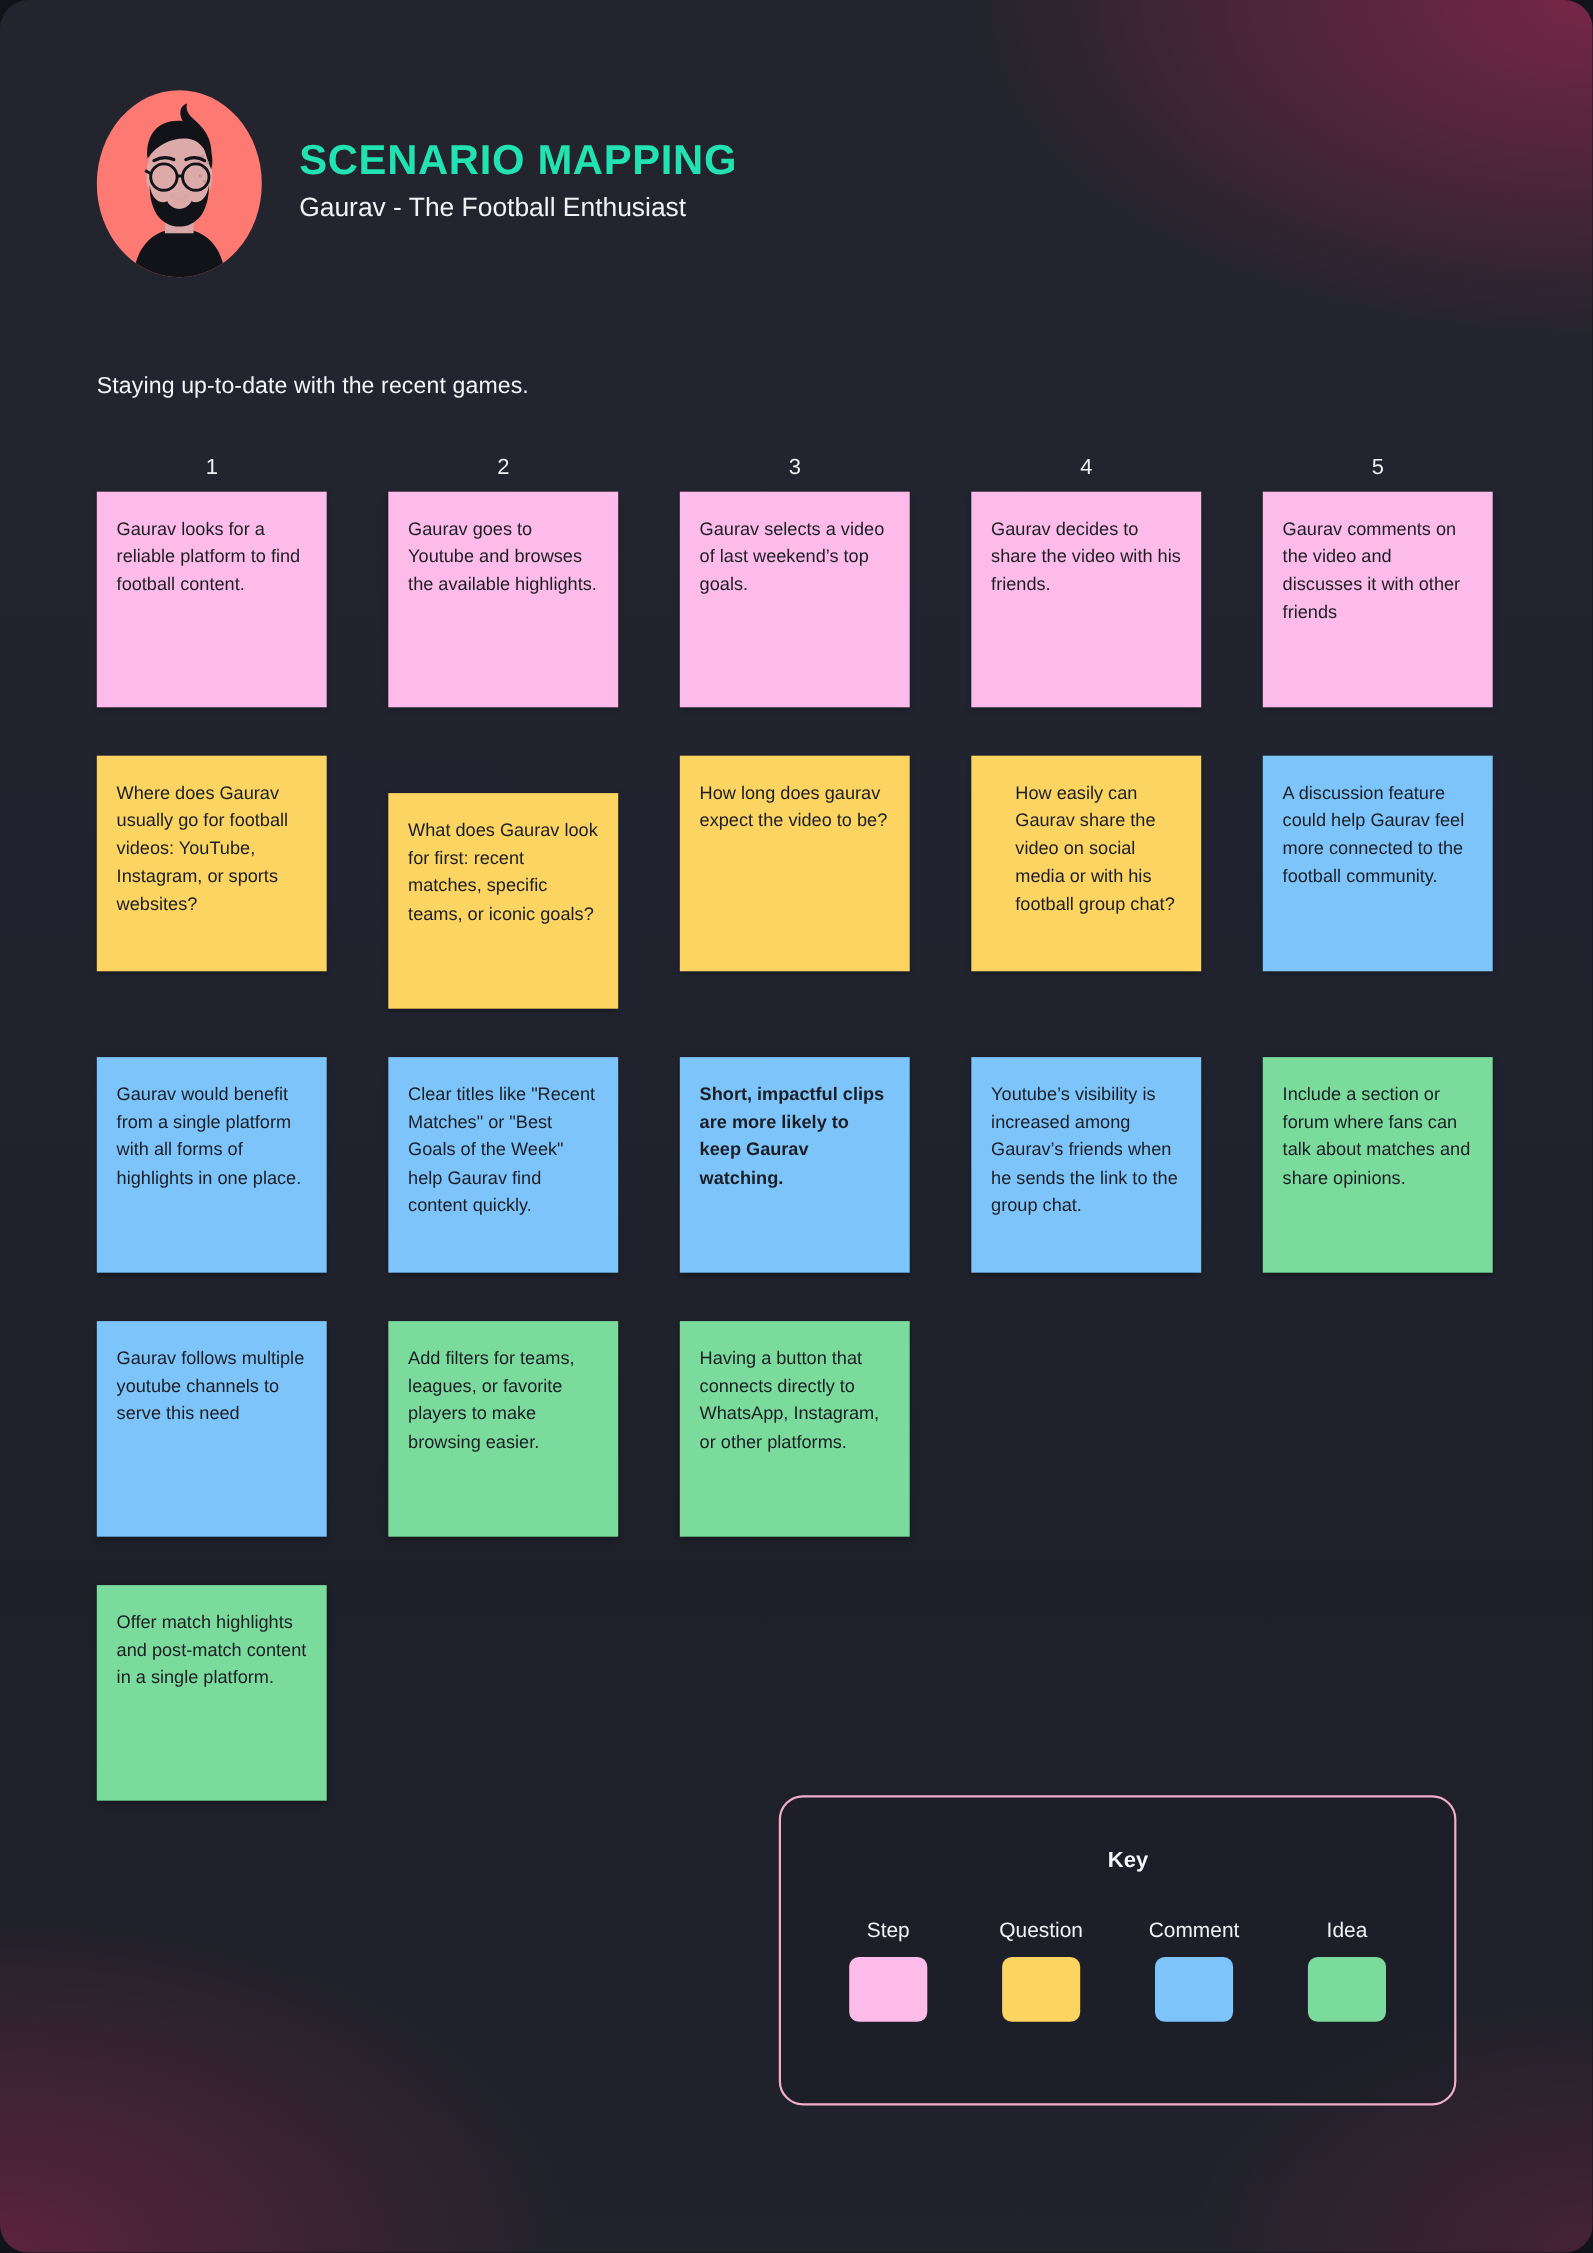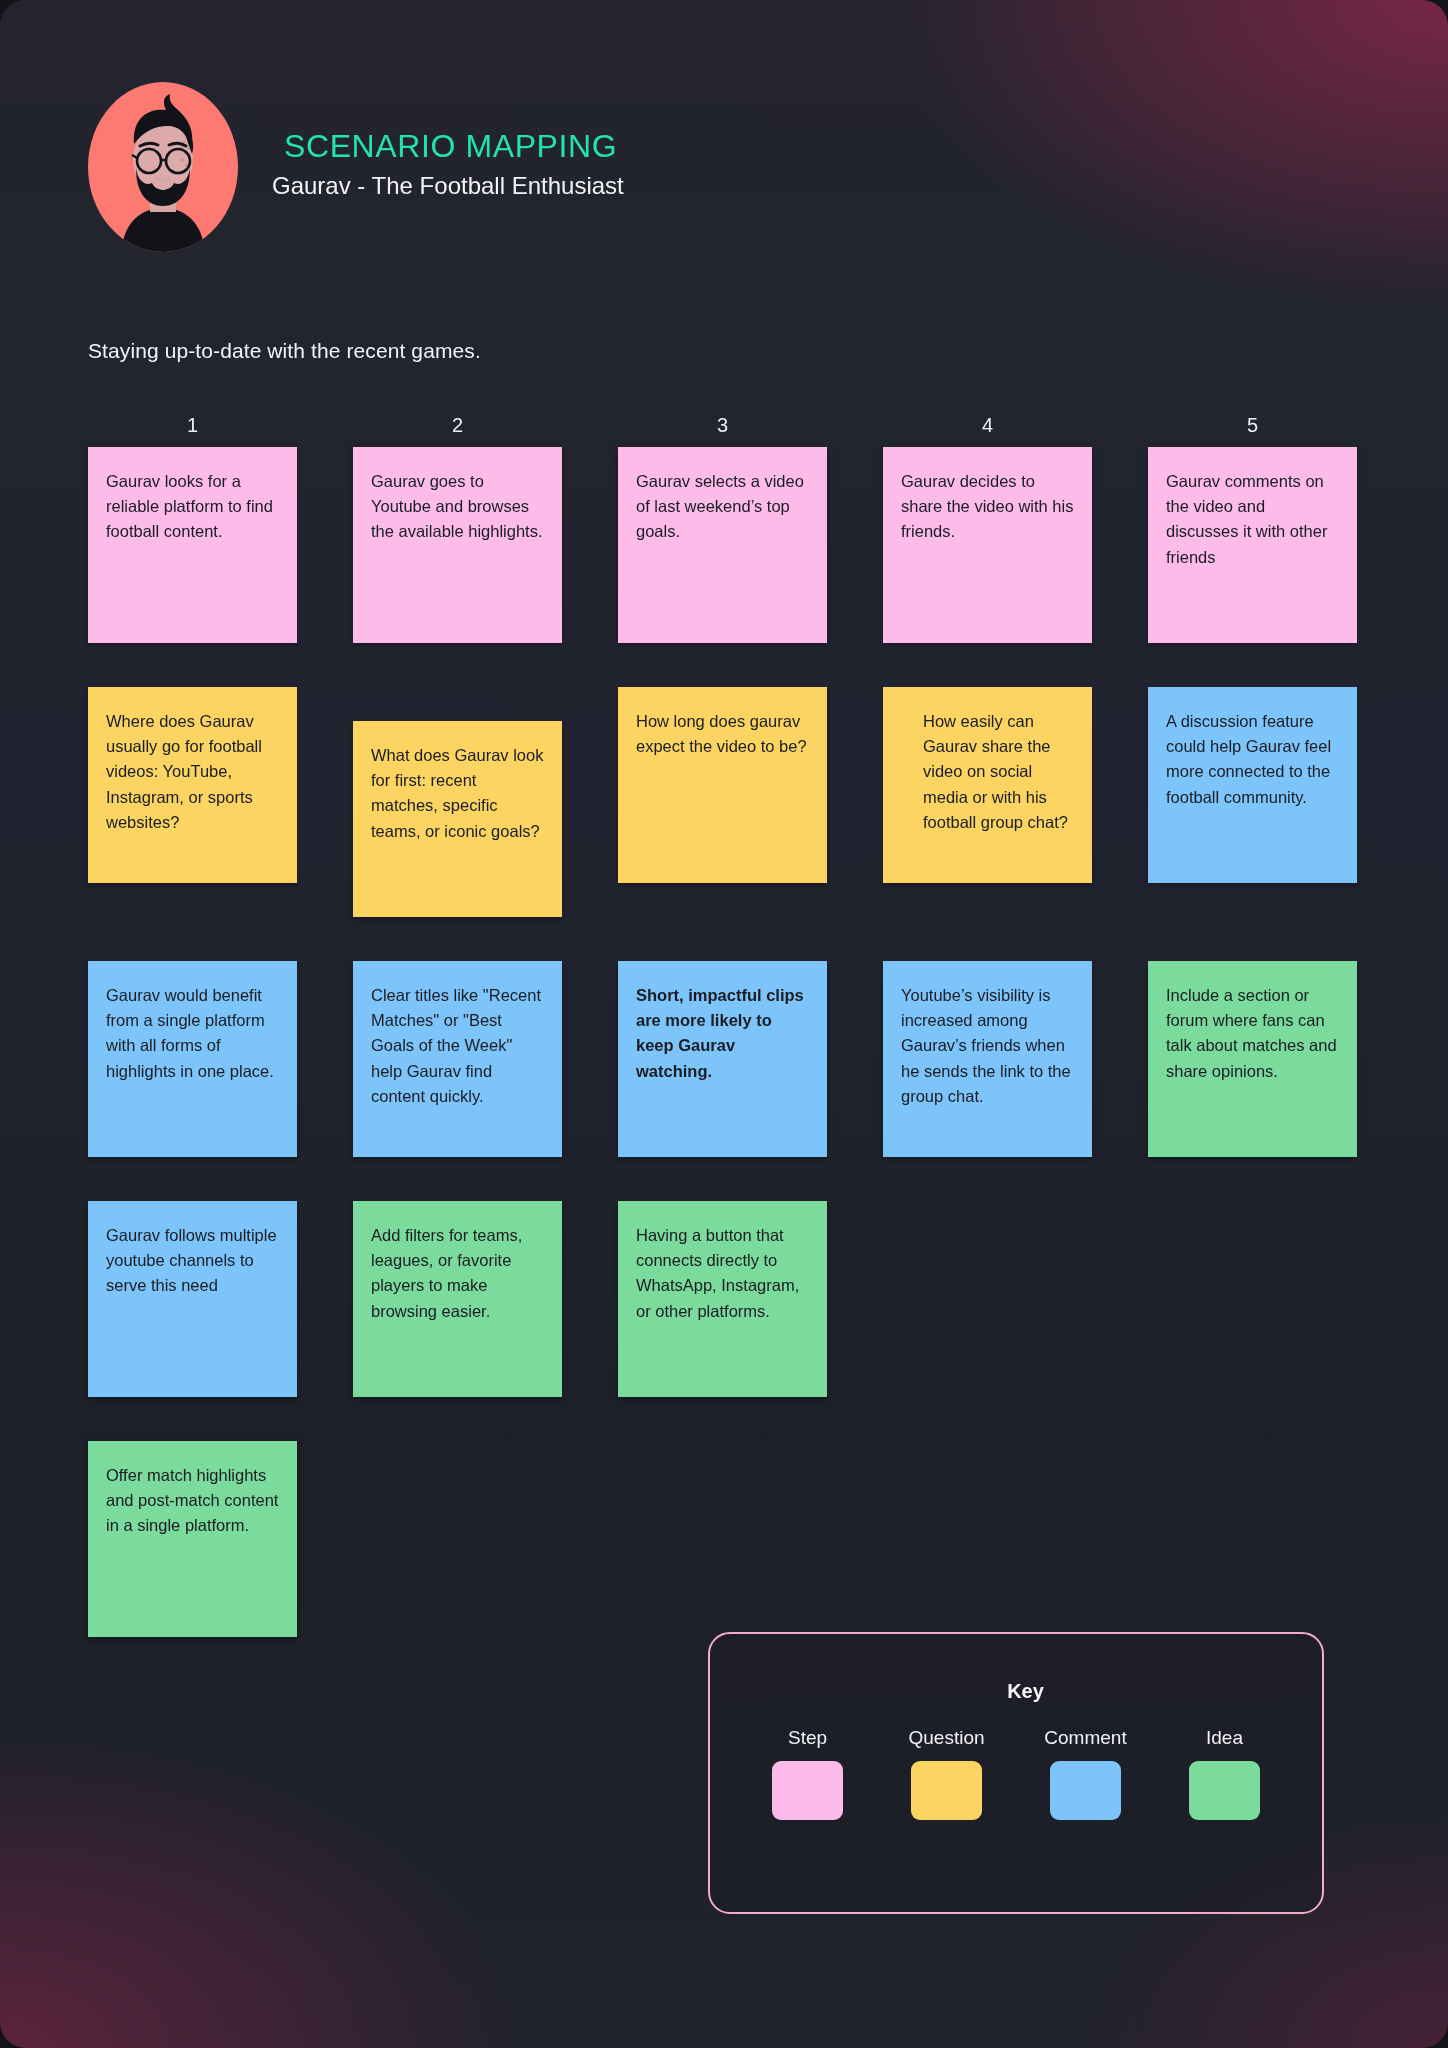--- a/index.html
+++ b/index.html
@@ -44,24 +44,24 @@
     background: #fc7a72;
     position: relative;
     overflow: hidden;
     flex: 0 0 auto;
   }
   .avatar svg { position: absolute; left: 0; top: 0; }
 
   .title-block { padding-bottom: 6px; }
   .title {
     color: #21e2b0;
-    font-size: 32px;
-    font-weight: normal;
+    font-size: 38px;
+    font-weight: bold;
     letter-spacing: 0.6px;
-    margin: 0 0 12px 12px;
+    margin: 0 0 12px 0;
     line-height: 1;
   }
   .subtitle {
     color: #f2f3f6;
     font-size: 24px;
     margin: 0;
     line-height: 1;
     font-weight: normal;
   }
 
@@ -136,21 +136,21 @@
     color: #f4f5f8;
     font-size: 20px;
     font-weight: bold;
     margin-top: 46px;
     padding-left: 19px;
   }
   .key-items {
     display: flex;
     justify-content: center;
     gap: 33px;
-    margin-top: 25px;
+    margin-top: 43px;
   }
   .key-item { width: 106px; text-align: center; }
   .key-label {
     color: #f1f2f6;
     font-size: 19px;
     margin-bottom: 14px;
     line-height: 1;
     white-space: nowrap;
   }
   .key-swatch {

